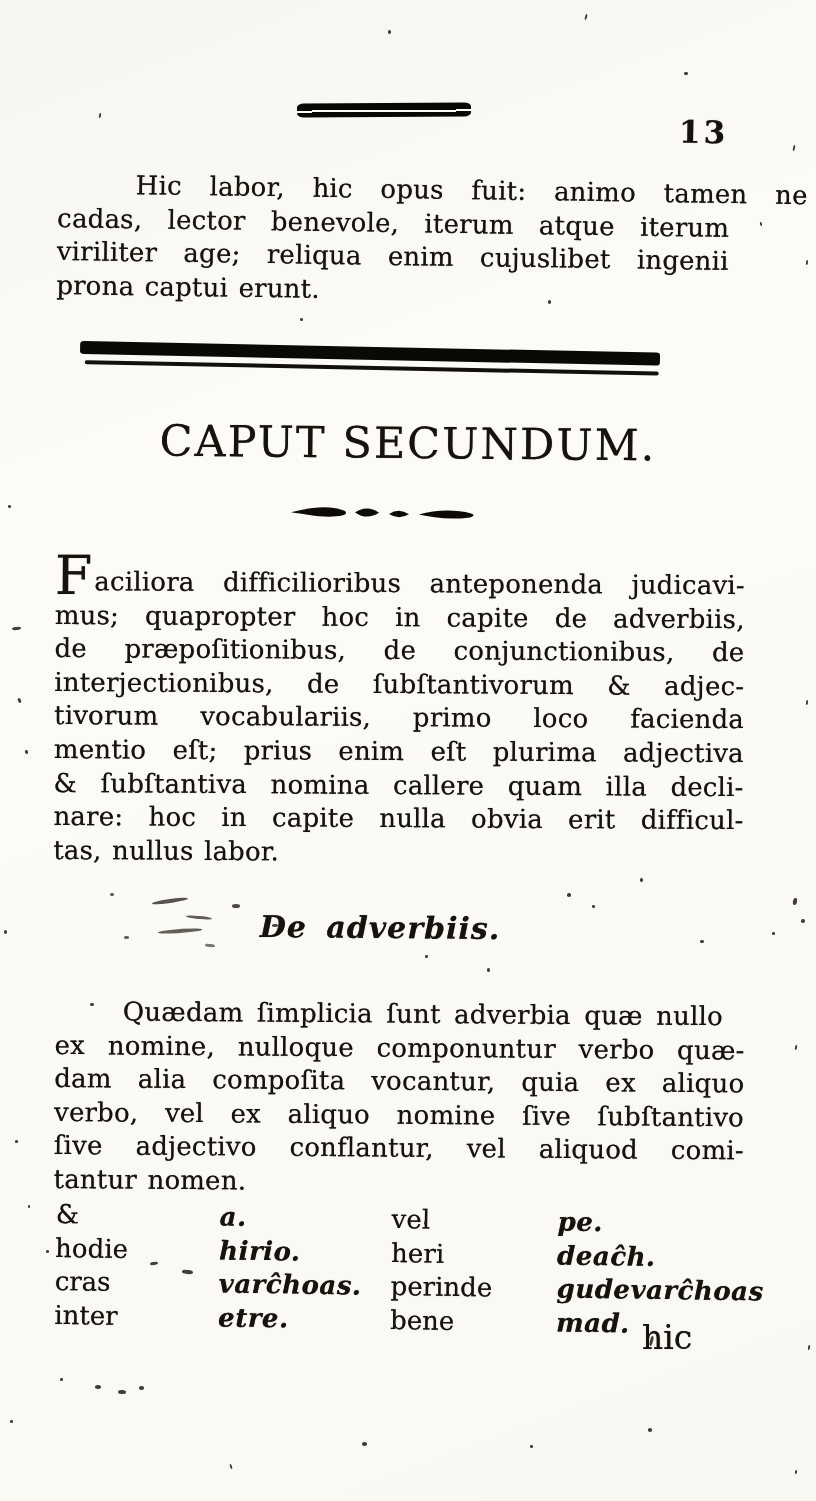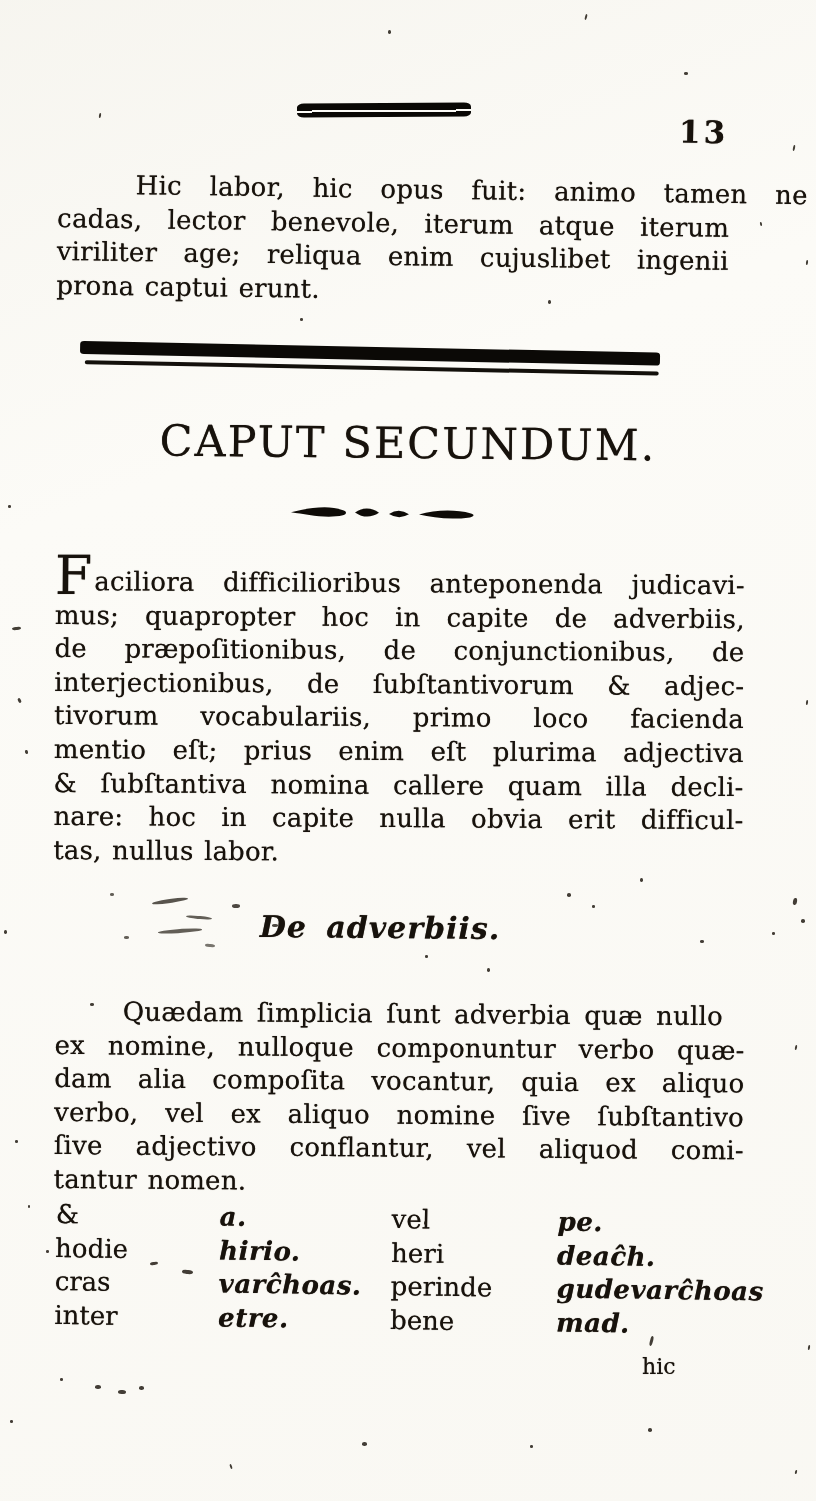--- a/index.html
+++ b/index.html
@@ -43,21 +43,21 @@
     transform:translateX(-28px) rotate(.5deg);
   }
   .para3{left:55px;top:995px;width:690px;transform:rotate(.45deg);transform-origin:left top;}
   .para3 .l0{margin-left:68px;width:600px;}
   
   .adverb-table{position:absolute;left:56px;top:1198px;width:690px;font-size:26px;line-height:33.6px;transform:rotate(.85deg);transform-origin:left top;}
   .trow{white-space:nowrap;}
   .tc{display:inline-block;vertical-align:top;}
   .c1{width:164px;} .c2{width:172px;} .c3{width:166px;}
   .breton{font-style:italic;font-weight:bold;letter-spacing:.5px;}
-  .catchword{position:absolute;left:642px;top:1354px;font-size:22px;}
+  .catchword{position:absolute;left:642px;top:1318px;font-size:33px;}
   
   .sp{position:absolute;background:#221c14;border-radius:45%;opacity:.85;}
 </style>
 </head>
 <body>
 
 <div class="page">
 
   <div class="top-rule"></div>
 

